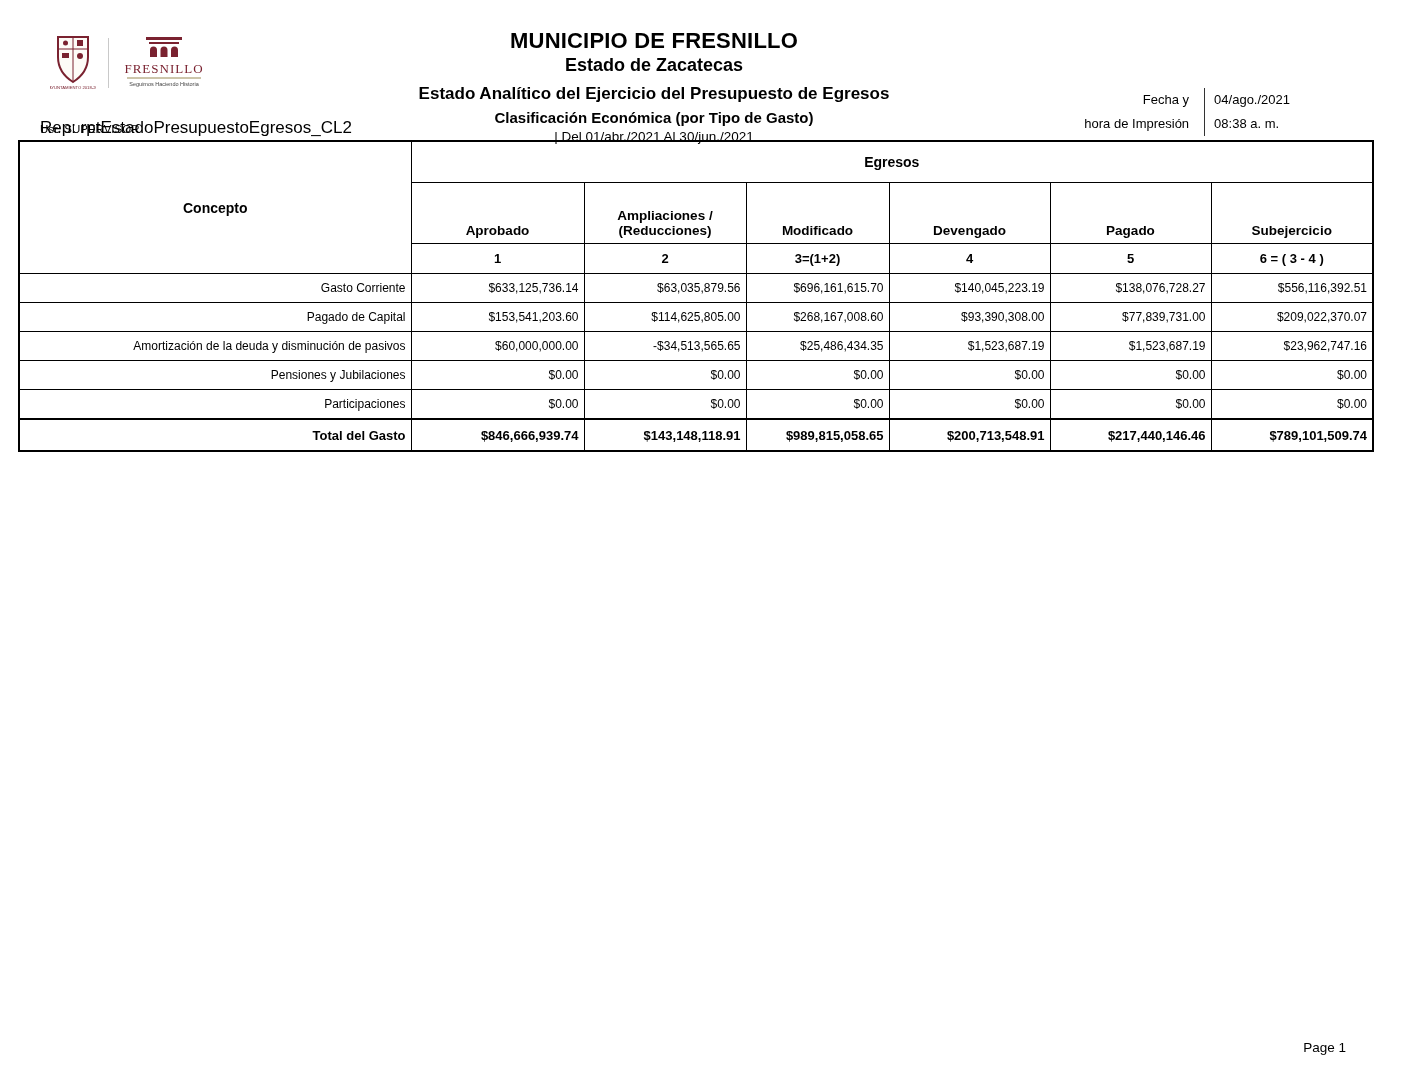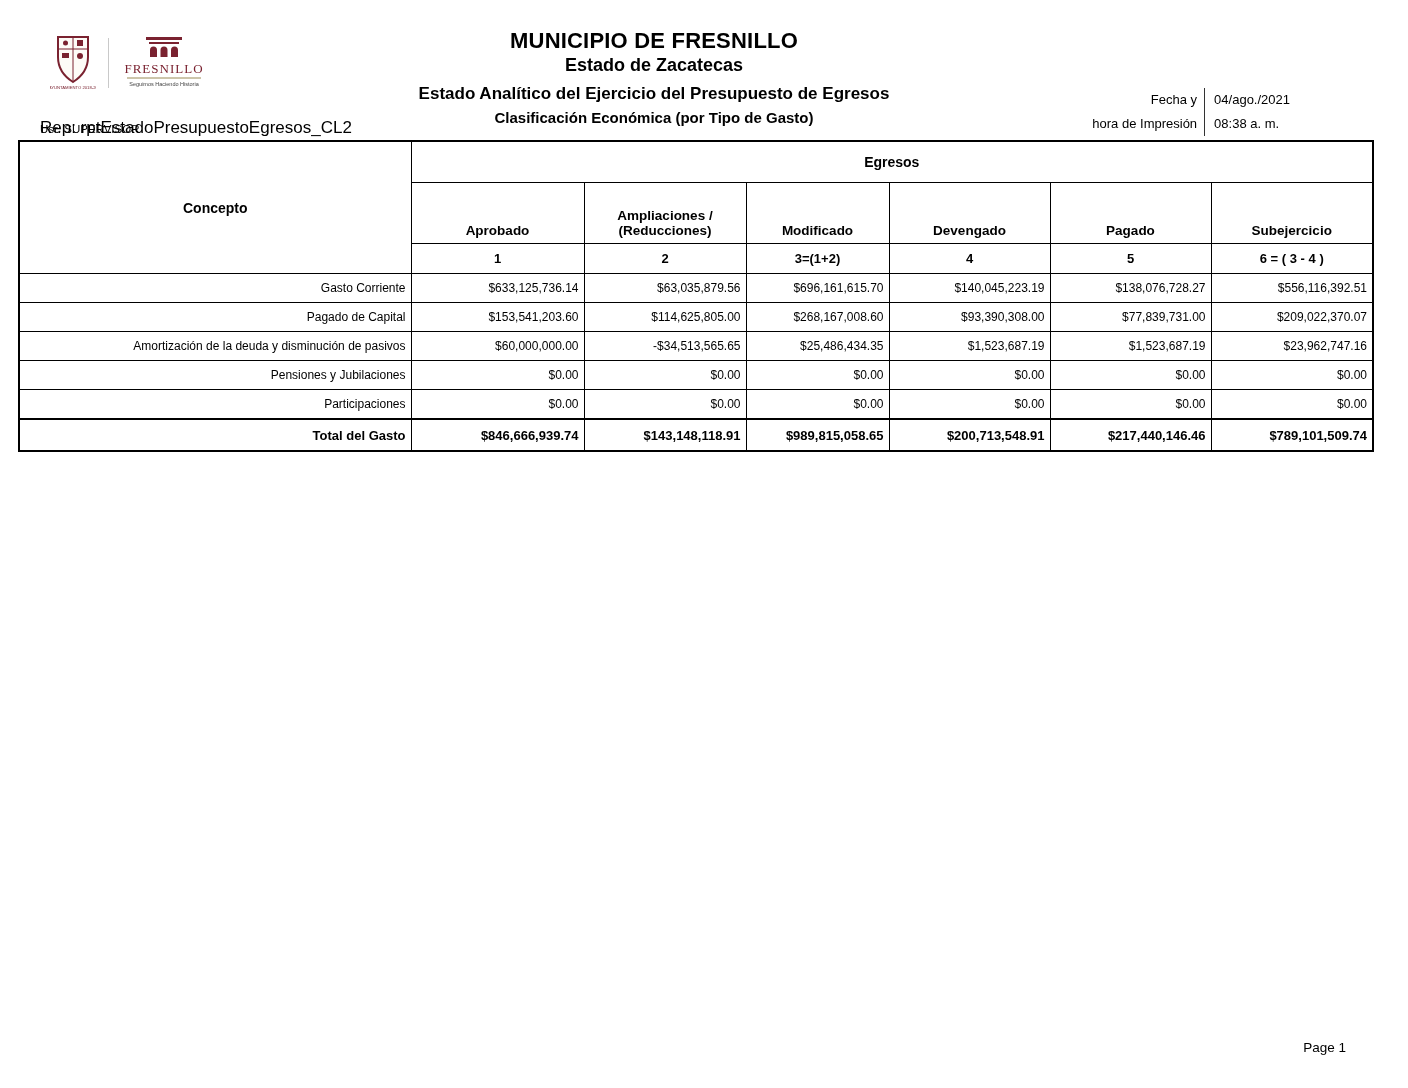--- a/index.html
+++ b/index.html
@@ -44,21 +44,21 @@
 
   
   .print-block {
     position: absolute;
     top: 88px;
     right: 118px;
     display: flex;
     font-size: 13px;
     align-items: stretch;
   }
-  .print-labels { text-align: right; padding-right: 7px; border-right: 1px solid #333; }
+  .print-labels { text-align: right; padding-right: 15px; border-right: 1px solid #333; }
   .print-labels div { line-height: 24px; }
   .print-values { padding-left: 9px; }
   .print-values div { line-height: 24px; }
 
   
   .rep-id { position: absolute; left: 40px; top: 118px; font-size: 17px; }
   .usr-id { position: absolute; left: 40px; top: 123px; font-size: 11.5px; }
 
   
   .report-table {
@@ -128,20 +128,21 @@
       <line x1="6" y1="45" x2="80" y2="45" stroke="#9a8b57" stroke-width="1"></line>
       <text x="43" y="53" font-size="5.5" text-anchor="middle" fill="#444">Seguimos Haciendo Historia</text>
     </svg>
   </div>
 
   <div class="title-block">
     <div class="t1">MUNICIPIO DE FRESNILLO</div>
     <div class="t2">Estado de Zacatecas</div>
     <div class="t3">Estado Analítico del Ejercicio del Presupuesto de Egresos</div>
     <div class="t4">Clasificación Económica (por Tipo de Gasto)</div>
+    <div class="t5">| Del 01/abr./2021 Al 30/jun./2021</div>
   </div>
 
   <div class="print-block">
     <div class="print-labels">
       <div>Fecha y</div>
       <div>hora de Impresión</div>
     </div>
     <div class="print-values">
       <div>04/ago./2021</div>
       <div>08:38 a. m.</div>

